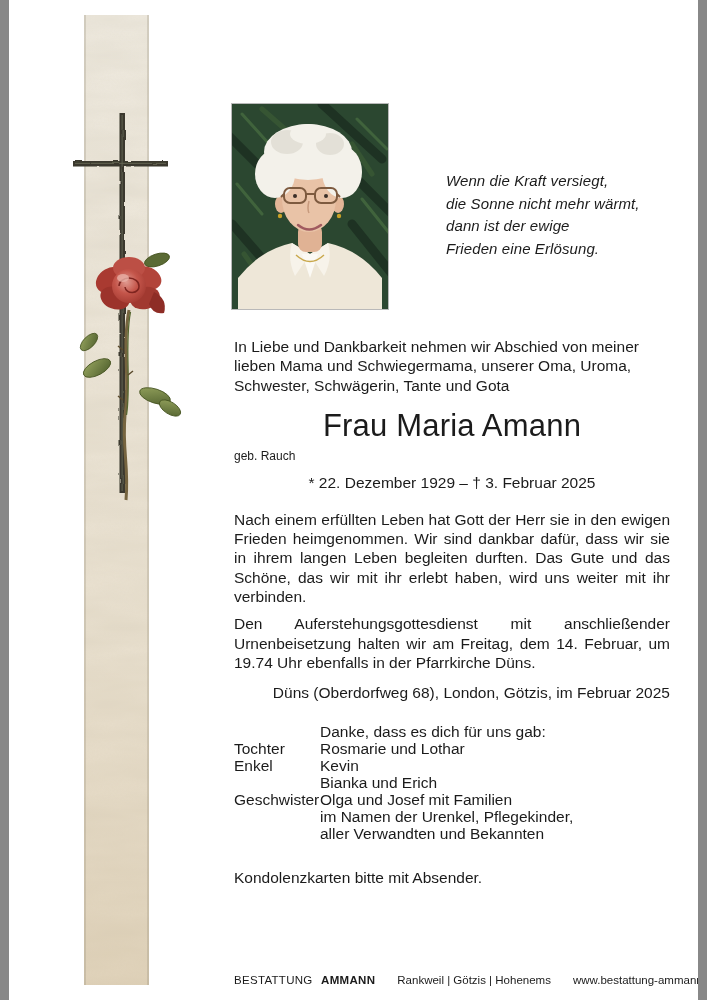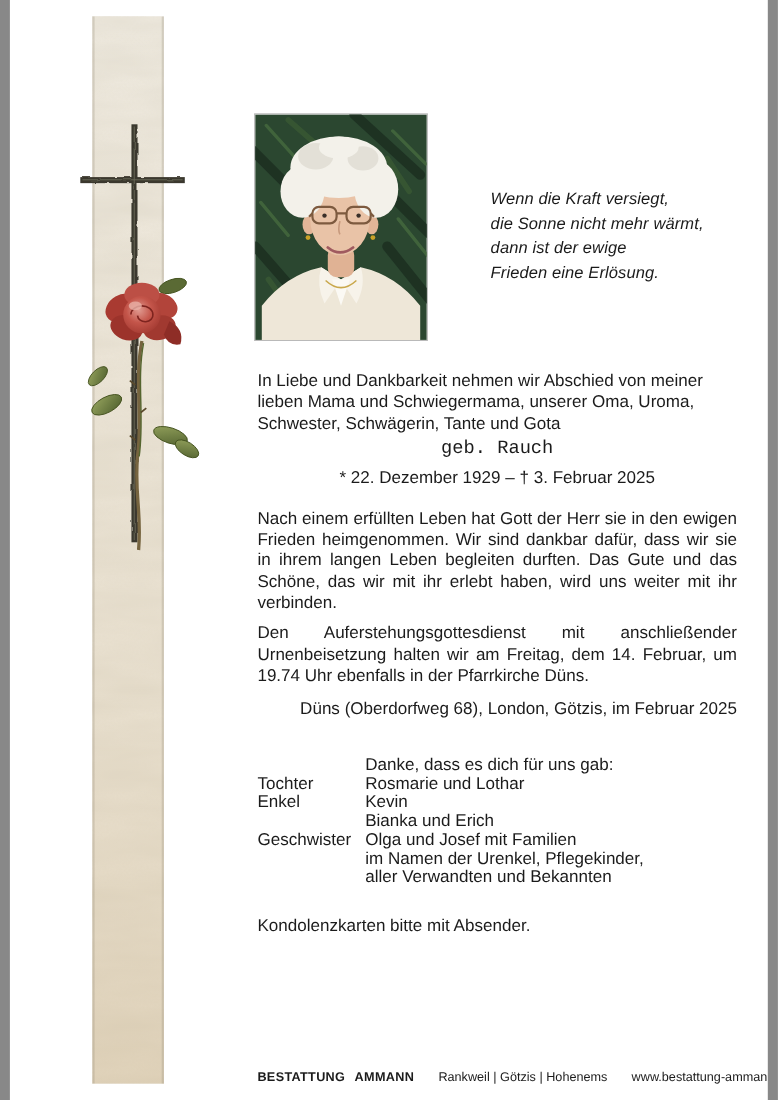--- a/index.html
+++ b/index.html
@@ -19,35 +19,35 @@
   
   .quote{
     position:absolute;left:437px;top:170px;
     font-size:15px;line-height:22.5px;font-style:italic;font-weight:500;
     letter-spacing:.1px;
   }
   
   .main{position:absolute;left:225px;top:337px;width:436px;font-size:15.5px;line-height:19.3px;}
   .intro{margin:0;}
   .deceased-name{margin:14px 0 0 0;text-align:center;font-size:31px;line-height:34px;font-weight:400;letter-spacing:.2px;}
-  .maiden{margin:4px 0 0 0;text-align:center;font-size:17px;line-height:19px;font-family:Liberation Mono, monospace;}
+  .maiden{margin:4px 0 0 0;text-align:left;font-size:12px;line-height:19px;}
   .dates{margin:7px 0 12px 0;text-align:center;font-size:15.5px;line-height:19px;}
   .para{margin:8px 0 0 0;text-align:justify;}
   .para.first{margin-top:18px;}
   .location{margin:11px 0 0 0;text-align:right;}
-  .family{margin-top:32px;display:grid;grid-template-columns:78px 1fr;column-gap:20px;line-height:17px;}
+  .family{margin-top:20px;display:grid;grid-template-columns:78px 1fr;column-gap:8px;line-height:17px;}
   .family .role{text-align:left;}
   .closing{margin:26px 0 0 0;}
   
   .footer{
     position:absolute;left:225px;top:973px;width:440px;
     font-size:11.5px;line-height:14px;display:flex;align-items:baseline;gap:22px;white-space:nowrap;
   }
   .brand{letter-spacing:.3px;}
-  .brand .prefix{font-weight:700;}
+  .brand .prefix{font-weight:400;}
   .brand .name{font-weight:800;margin-left:5px;}
 </style>
 </head>
 <body>
 
 <div class="sheet">
 
   <div class="strip-wrap">
     <svg width="135" height="1000" viewBox="0 0 135 1000" xmlns="http://www.w3.org/2000/svg">
       <defs>
@@ -166,20 +166,21 @@
   <div class="quote">
     <div>Wenn die Kraft versiegt,</div>
     <div>die Sonne nicht mehr wärmt,</div>
     <div>dann ist der ewige</div>
     <div>Frieden eine Erlösung.</div>
   </div>
 
   <div class="main">
     <p class="intro">In Liebe und Dankbarkeit nehmen wir Abschied von meiner lieben Mama und Schwiegermama, unserer Oma, Uroma, Schwester, Schwägerin, Tante und Gota</p>
 
+    <div class="deceased-name">Frau Maria Amann</div>
     <div class="maiden">geb. Rauch</div>
     <div class="dates">* 22. Dezember 1929  –  † 3. Februar 2025</div>
 
     <p class="para first">Nach einem erfüllten Leben hat Gott der Herr sie in den ewigen Frieden heimgenommen. Wir sind dankbar dafür, dass wir sie in ihrem langen Leben begleiten durften. Das Gute und das Schöne, das wir mit ihr erlebt haben, wird uns weiter mit ihr verbinden.</p>
     <p class="para">Den Auferstehungsgottesdienst mit anschließender Urnenbeisetzung halten wir am Freitag, dem 14. Februar, um 19.74 Uhr ebenfalls in der Pfarrkirche Düns.</p>
 
     <div class="location">Düns (Oberdorfweg 68), London, Götzis, im Februar 2025</div>
 
     <div class="family">
       <div class="role"></div>

